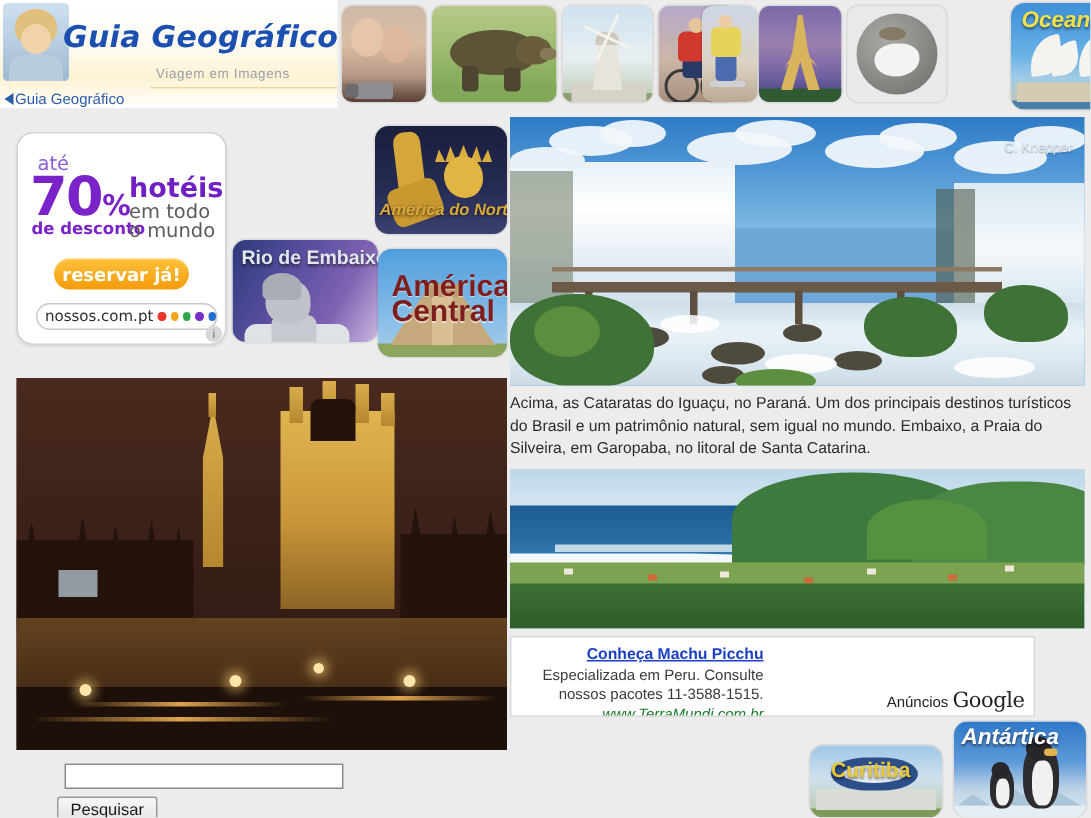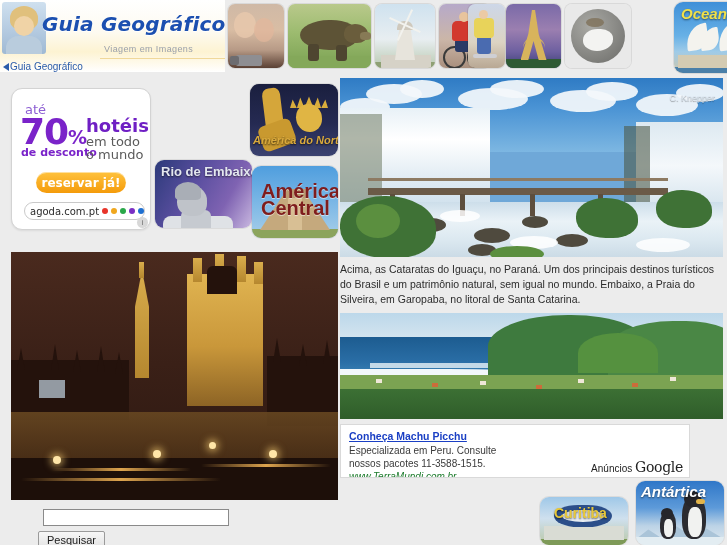--- a/index.html
+++ b/index.html
@@ -345,21 +345,21 @@
 
   
   #google-ads {
     position: absolute; left: 340px; top: 424px;
     width: 348px; height: 52px;
     background: #ffffff;
     border: 1px solid #d9d9d9;
     overflow: hidden;
   }
   .gad { position: absolute; top: 5px; width: 160px; cursor: pointer; }
-  #gad-0 { left: 8px; }
+  #gad-0 { left: 8px; text-align: right; }
   #gad-1 { left: 180px; }
   .gad-title {
     font-size: 10.5px; font-weight: bold; color: #1a3fc4;
     text-decoration: underline; white-space: nowrap;
   }
   .gad-body { font-size: 10px; color: #3a3a3a; line-height: 13px; margin-top: 2px; }
   .gad-url  { font-size: 10px; color: #1a7a2a; margin-top: 1px; white-space: nowrap; font-style: italic; }
   #gads-brand {
     position: absolute; right: 6px; bottom: 2px;
     font-size: 10px; color: #222;
@@ -487,21 +487,21 @@
     <div id="agoda-ate">até</div>
     <div id="agoda-pct">
       <span>70</span><span class="sml">%</span>
     </div>
     <div id="agoda-desc">de desconto</div>
     <div id="agoda-hot">hotéis</div>
     <div id="agoda-l1">em todo</div>
     <div id="agoda-l2">o mundo</div>
     <div id="agoda-btn">reservar já!</div>
     <div id="agoda-brandbar">
-      <span id="agoda-brand">agoda.com.pt</span>
+      <span id="agoda-brand">nossos.com.pt</span>
       <span class="dot" style="background:#e8342a"></span>
       <span class="dot" style="background:#f0a71e"></span>
       <span class="dot" style="background:#2aa84a"></span>
       <span class="dot" style="background:#7a2fc4"></span>
       <span class="dot" style="background:#1f6fd0"></span>
     </div>
     <div id="agoda-info">i</div>
   </div>
 
 

